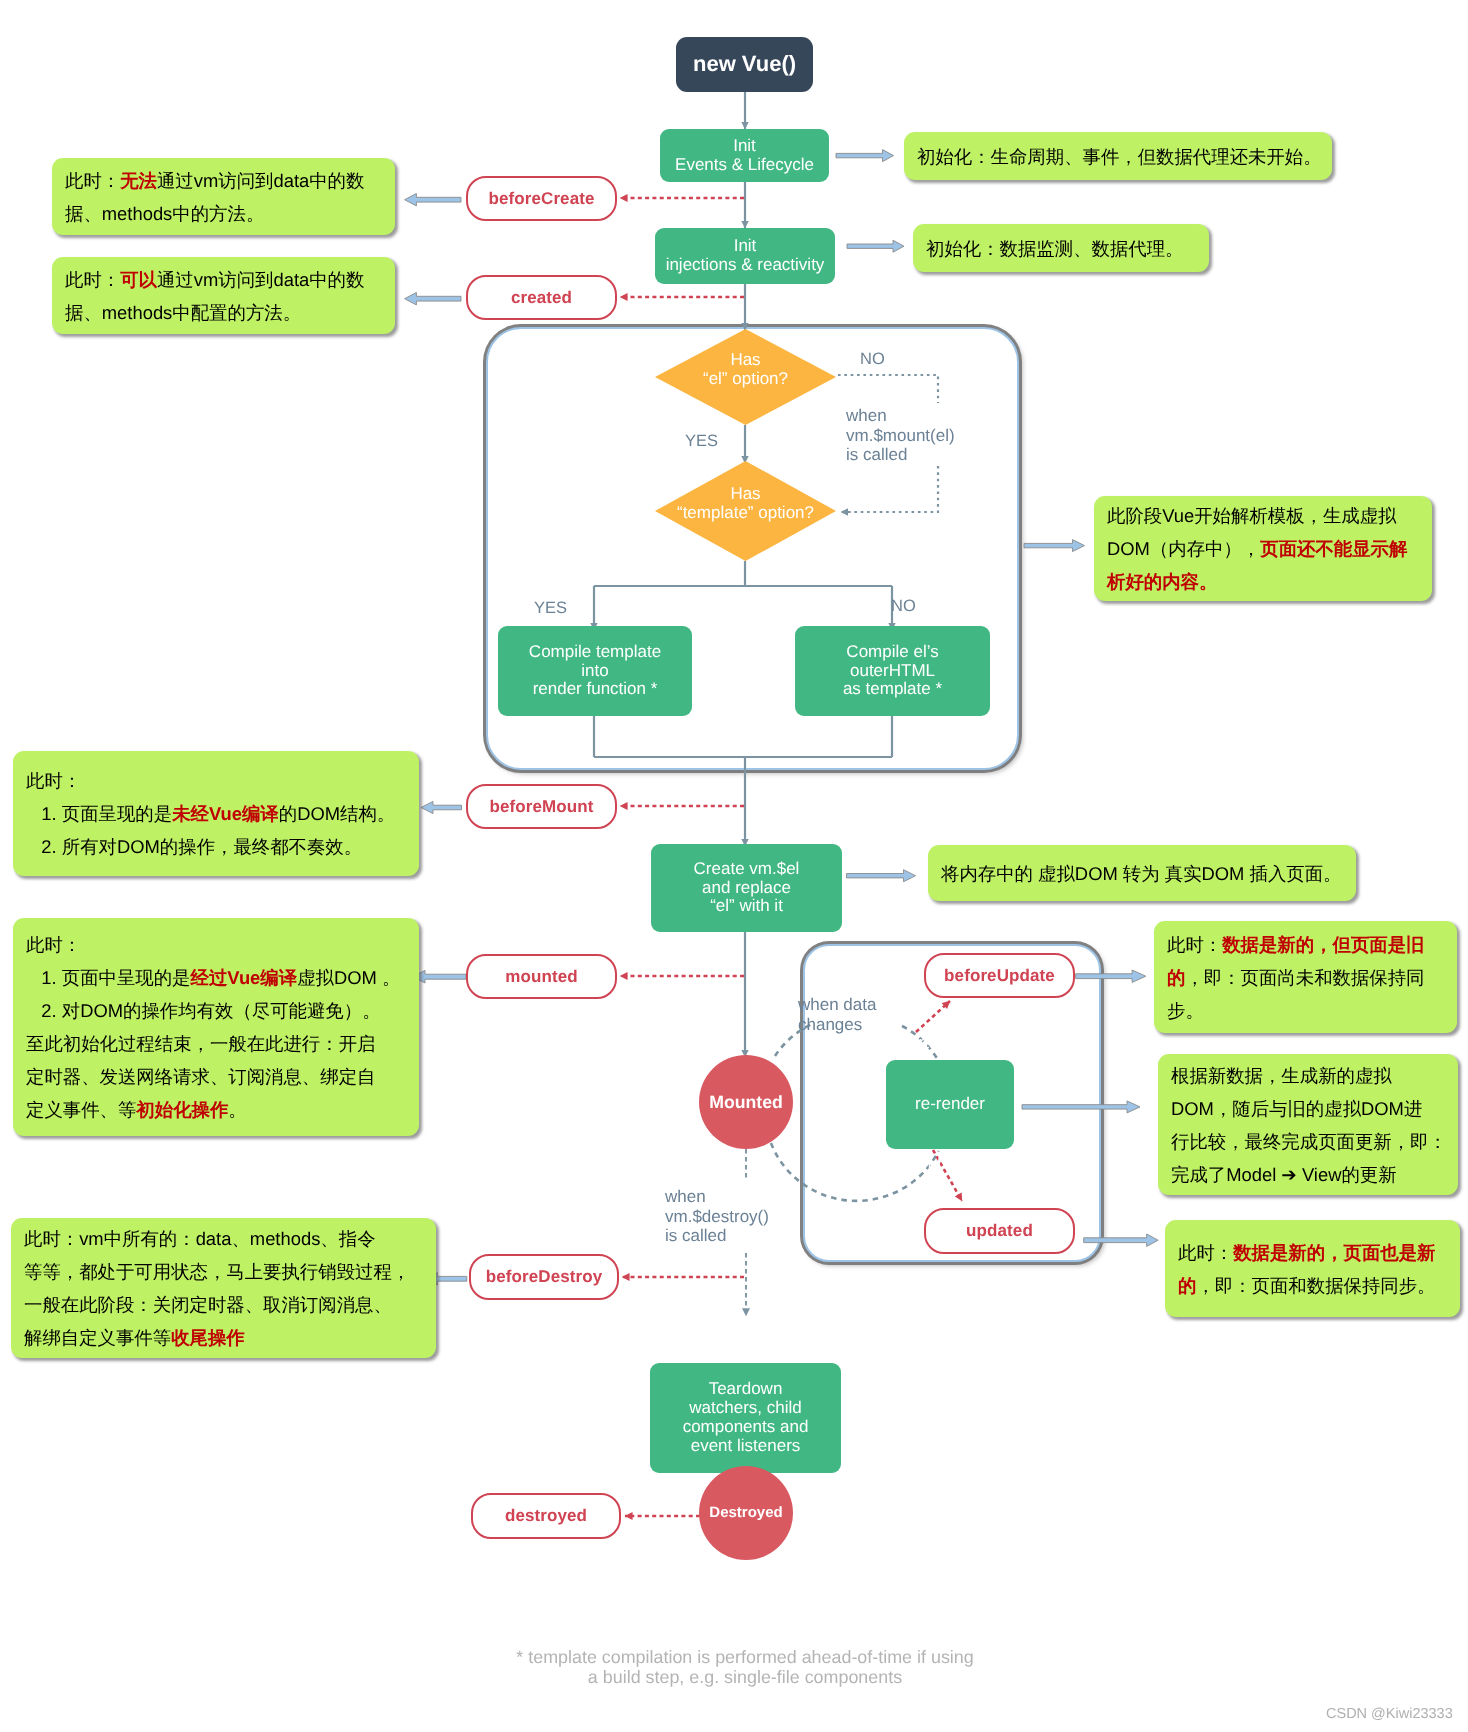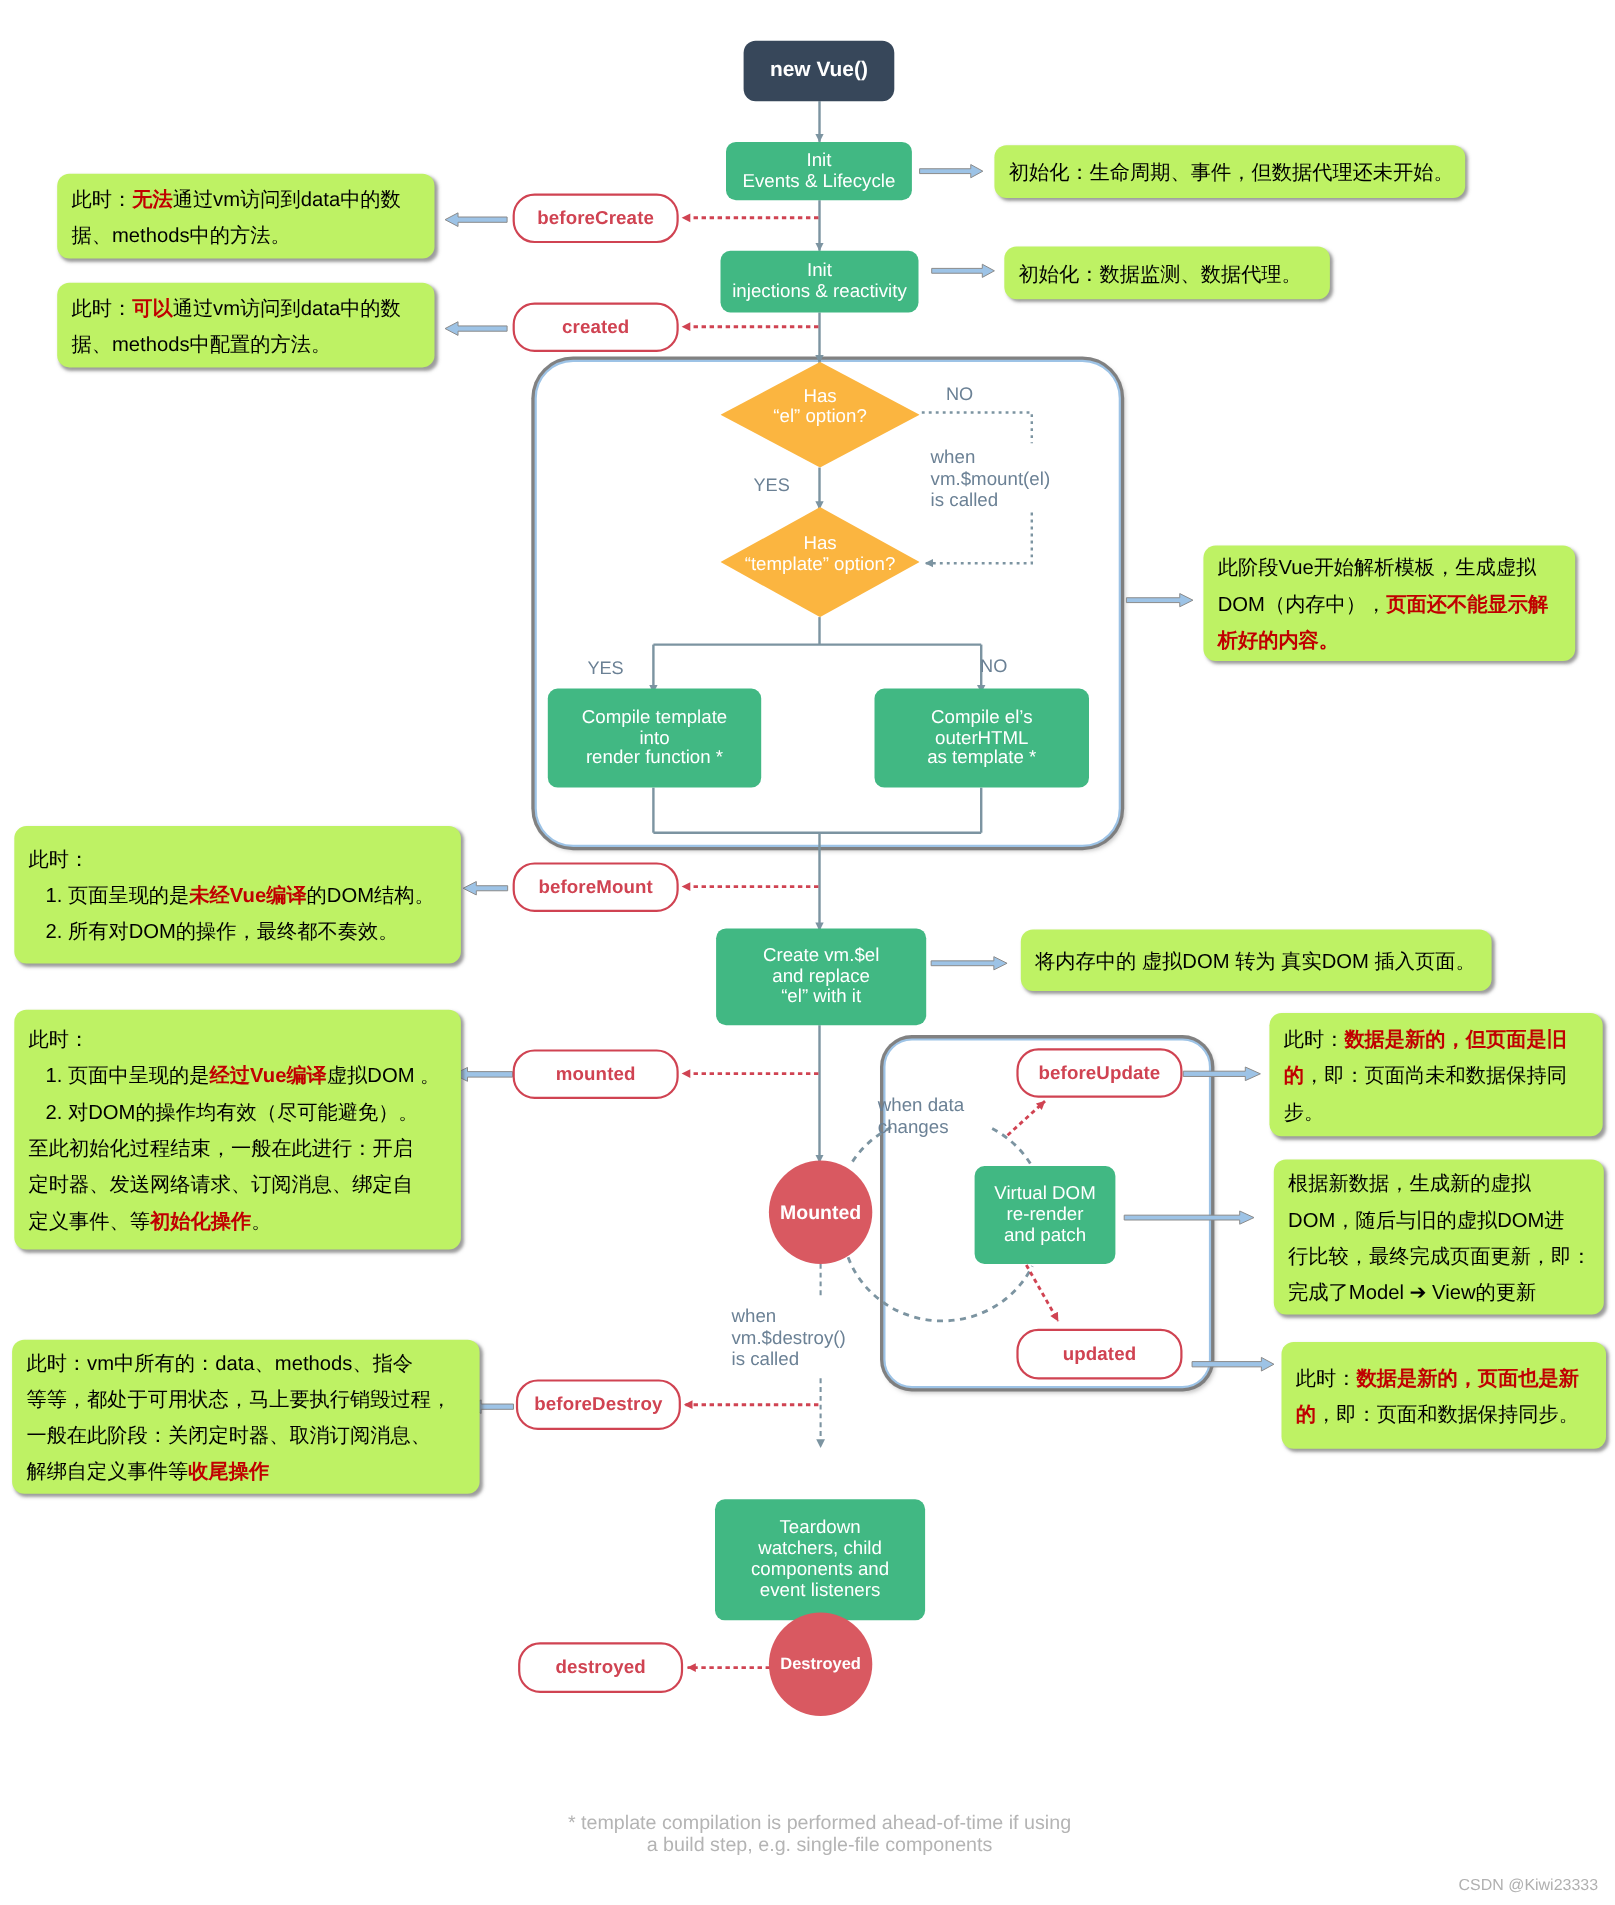--- a/index.html
+++ b/index.html
@@ -7,21 +7,21 @@
   body{width:1468px;height:1732px;position:relative;overflow:hidden;
        font-family:"Liberation Sans","DejaVu Sans",sans-serif;
        -webkit-font-smoothing:antialiased;text-rendering:geometricPrecision;}
   #stage{position:absolute;left:0;top:0;width:1468px;height:1732px;}
   .abs{position:absolute;box-sizing:border-box;}
   svg.lines{position:absolute;left:0;top:0;width:1468px;height:1732px;overflow:visible;pointer-events:none;z-index:5;}
 
   
   .node{z-index:9;display:flex;flex-direction:column;align-items:center;justify-content:center;
         text-align:center;color:#ffffff;border-radius:9px;line-height:18.8px;white-space:nowrap;}
-  .node-start{background:#37475a;font-weight:bold;font-size:19px;border-radius:11px;}
+  .node-start{background:#37475a;font-weight:bold;font-size:22px;border-radius:11px;}
   .node-green{background:#41b883;font-size:17px;}
   .node-circle{background:#d95961;border-radius:50%;font-weight:bold;font-size:17.7px;color:#fff;
         display:flex;align-items:center;justify-content:center;}
   .diamond{position:absolute;z-index:9;}
   .diamond .dlabel{position:absolute;left:0;top:-8px;width:100%;height:100%;
         display:flex;flex-direction:column;align-items:center;justify-content:center;
         color:#fff;font-size:17px;line-height:19px;text-align:center;white-space:nowrap;}
 
   
   .node-circle.small{font-size:15px;}
@@ -180,21 +180,21 @@
 <div class="abs node node-green" style="left:651px;top:844px;width:191px;height:88px;">
   <span>Create vm.$el</span>
   <span>and replace</span>
   <span>“el” with it</span>
 </div>
 
 <div class="abs node node-circle" style="left:699px;top:1055px;width:94px;height:94px;">
   <span>Mounted</span>
 </div>
 
-<div class="abs node node-green" style="left:886px;top:1060px;width:128px;height:89px;">
+<div class="abs node node-green" style="left:886px;top:1060px;width:128px;height:89px;gap:42px;">
   <span>Virtual DOM</span>
   <span>re-render</span>
   <span>and patch</span>
 </div>
 
 <div class="abs node node-green" style="left:650px;top:1315px;width:191px;height:110px;margin-top:48px;">
   <span>Teardown</span>
   <span>watchers, child</span>
   <span>components and</span>
   <span>event listeners</span>

